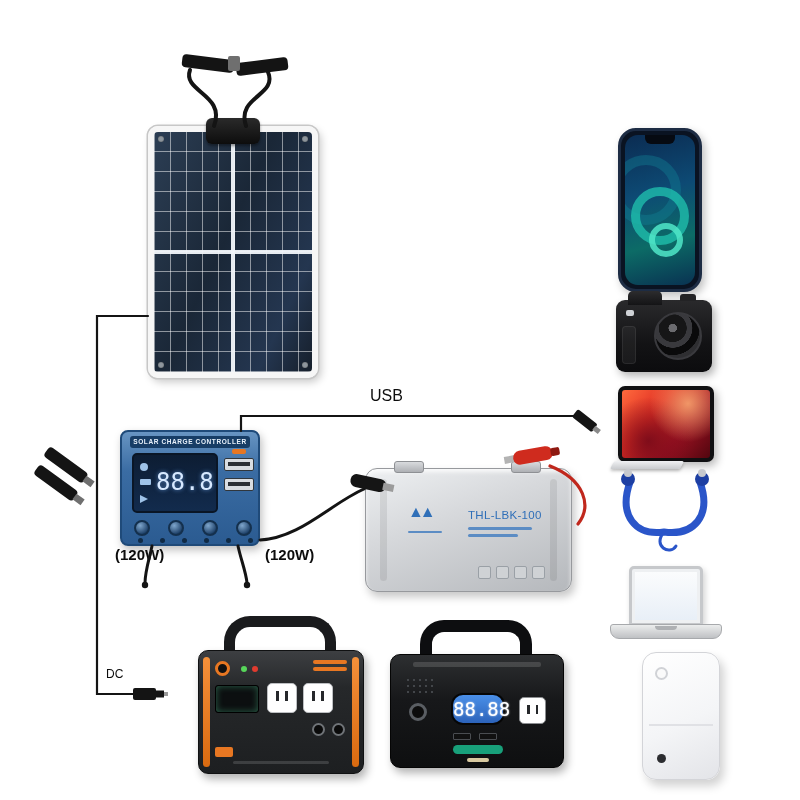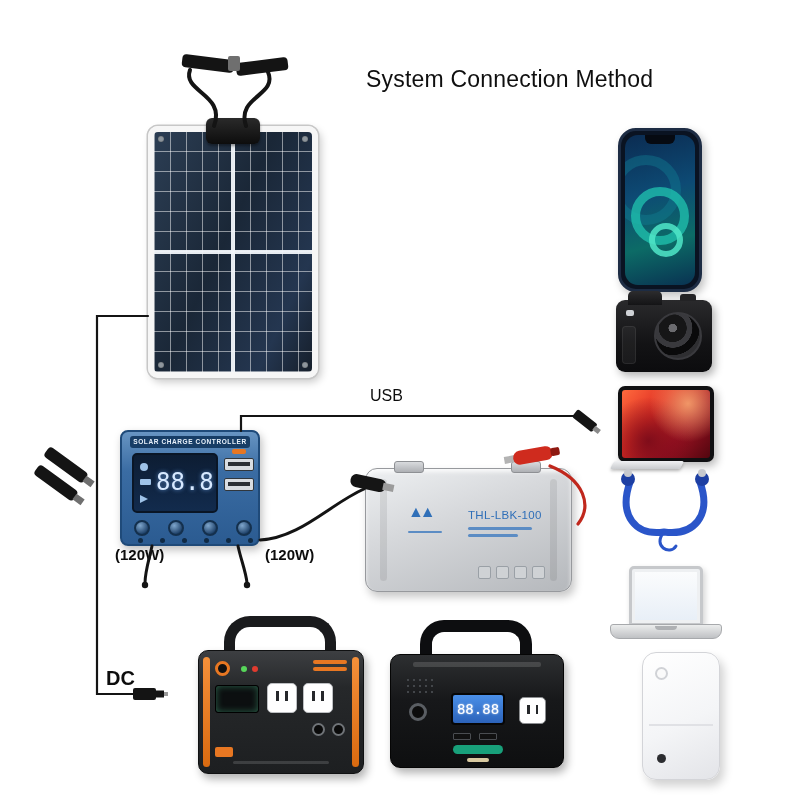--- a/index.html
+++ b/index.html
@@ -89,23 +89,23 @@
   
   .ps-b-handle{position:absolute;left:420px;top:620px;width:112px;height:52px;box-sizing:border-box;z-index:1;
     border:12px solid #0d0e10;border-bottom:none;border-radius:24px 24px 0 0;}
   .ps-b-body{position:absolute;left:390px;top:654px;width:172px;height:112px;z-index:2;border-radius:10px;
     background:linear-gradient(180deg,#2d2f31 0%,#17181a 40%,#0e0f10 100%);
     border:1px solid #050505;box-shadow:3px 5px 9px rgba(0,0,0,.3);}
   .ps-b-topbar{position:absolute;left:22px;top:7px;right:22px;height:5px;background:rgba(255,255,255,.14);border-radius:2px;}
   .ps-b-speaker{position:absolute;left:14px;top:22px;width:28px;height:18px;
     background:radial-gradient(circle,#43464a 1.2px,rgba(0,0,0,0) 1.5px);background-size:6px 6px;}
   .ps-b-pwr{position:absolute;left:18px;top:48px;width:18px;height:18px;border-radius:50%;border:3px solid #5a5e63;background:#0c0c0c;box-sizing:border-box;}
-  .ps-b-lcd{position:absolute;left:60px;top:38px;width:54px;height:32px;box-sizing:border-box;border-radius:4px;
+  .ps-b-lcd{position:absolute;left:60px;top:38px;width:54px;height:32px;box-sizing:border-box;border-radius:12px;
     background:linear-gradient(#4a8fe8,#2c63ba);border:2px solid #060606;color:#fff;
-    font-family:"DejaVu Sans Mono",monospace;font-size:14px;text-align:center;line-height:28px;text-shadow:0 0 2px rgba(255,255,255,.8);}
+    font-family:"DejaVu Sans Mono",monospace;font-size:19px;text-align:center;line-height:28px;text-shadow:0 0 2px rgba(255,255,255,.8);}
   .ob1{left:128px;top:42px;width:27px;height:27px;border-color:#8b8d90}
   .ps-b-usb{position:absolute;top:78px;width:18px;height:7px;background:#111;border:1px solid #4a4d51;border-radius:1px;box-sizing:border-box;}
   .u1{left:62px}.u2{left:88px}
   .ps-b-pill{position:absolute;left:62px;top:90px;width:50px;height:9px;background:#18a07a;border-radius:5px;}
   .ps-b-logobar{position:absolute;left:76px;bottom:5px;width:22px;height:4px;background:#d8c9a0;border-radius:2px;}
 
   
   .phone{position:absolute;left:618px;top:128px;width:84px;height:164px;z-index:2;box-sizing:border-box;
     background:#0a1322;border:3px solid #1d2c44;border-radius:18px;box-shadow:3px 4px 8px rgba(0,0,0,.25);}
   .phone-screen{position:absolute;inset:4px;border-radius:13px;overflow:hidden;
@@ -149,29 +149,28 @@
     border:1px solid #d3d4d8;box-shadow:4px 6px 10px rgba(0,0,0,.18);}
   .pb-btn{position:absolute;left:12px;top:14px;width:13px;height:13px;border-radius:50%;border:2px solid #d0d2d6;background:#fafafa;box-sizing:border-box;}
   .pb-hole{position:absolute;left:14px;bottom:16px;width:9px;height:9px;border-radius:50%;background:#2c2d30;}
   .pb-seam{position:absolute;left:6px;right:6px;top:56%;height:2px;background:#e0e1e5;}
 
   
   .lbl{position:absolute;color:#0d0d0d;font-weight:600;}
   .lbl-usb{left:370px;top:387px;font-size:16px;font-weight:500;}
   .lbl-wl{left:115px;top:546px;font-size:15px;}
   .lbl-wr{left:265px;top:546px;font-size:15px;}
-  .lbl-dc{left:106px;top:667px;font-size:20px;font-weight:700;}
+  .lbl-dc{left:106px;top:667px;font-size:12px;font-weight:400;}
   .wires{position:absolute;inset:0;z-index:6;pointer-events:none;}
 </style>
 </head>
 <body>
 
 <div class="canvas">
 
-  <h1 class="title">System Connection Method</h1>
 
   <div class="panel">
     <div class="hole h1"></div>
     <div class="hole h2"></div>
     <div class="hole h3"></div>
     <div class="hole h4"></div>
   </div>
   <div class="jbox"></div>
 
   <div class="controller">

